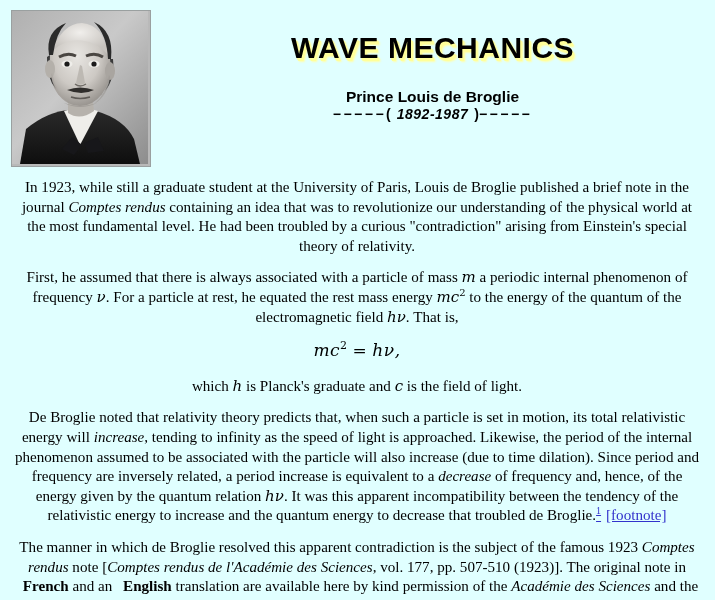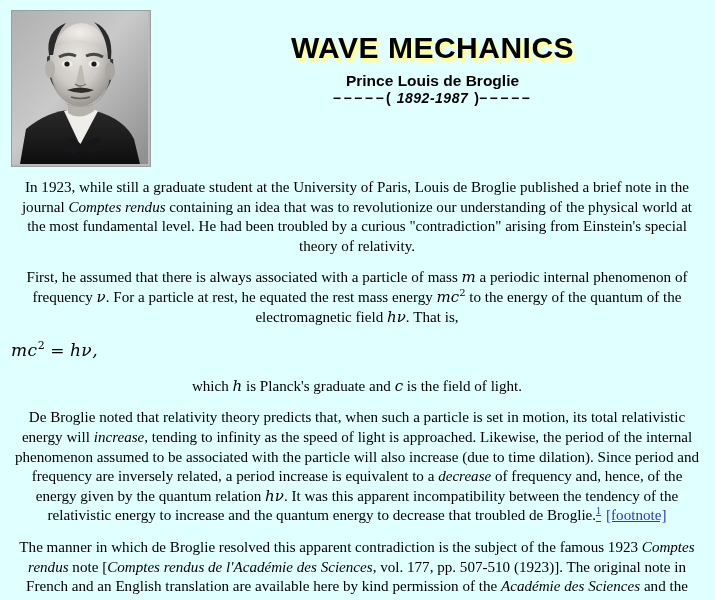--- a/index.html
+++ b/index.html
@@ -48,21 +48,21 @@
     letter-spacing: 0.5px;
     color: #000000;
     text-shadow: 2px 3px 0 #ffff99, 3px 4px 2px #ffffaa, 1px 2px 1px #ffff99;
     line-height: 1.05;
     margin: 4px;
     white-space: nowrap;
   }
   .sub-title {
     font-size: 15.5px;
     font-weight: bold;
-    margin-top: 8px;
+    margin-top: 24px;
     color: #000000;
   }
   .dates-line {
     font-size: 14px;
     font-weight: bold;
     font-style: italic;
     color: #000000;
     white-space: nowrap;
   }
   .dates-line .dash-run {
@@ -84,40 +84,41 @@
     padding: 0 12px 0 11px;
     font-size: 15.1px;
     line-height: 19.6px;
   }
   p {
     margin: 0 0 12px 0;
     text-align: center;
   }
   p.tight { margin-bottom: 13px; }
   i, em { font-style: italic; }
-  b, strong { font-weight: normal; }
+  b, strong { font-weight: bold; margin-left: 7px; }
 
   .math-var {
     font-family: "DejaVu Serif", "Liberation Serif", serif;
     font-style: italic;
     font-size: 15px;
   }
   .math-var sup {
     font-style: normal;
     font-size: 10px;
     vertical-align: super;
     line-height: 0;
   }
   .nu {
     font-family: "DejaVu Serif", "Liberation Serif", serif;
     font-style: italic;
     font-size: 15px;
   }
 
   .equation {
+    text-align: center;
     margin: 14px 0 16px 0;
     font-family: "DejaVu Serif", "Liberation Serif", serif;
     font-style: italic;
     font-size: 17px;
     letter-spacing: 0.5px;
   }
   .equation sup {
     font-style: normal;
     font-size: 11px;
     vertical-align: super;

